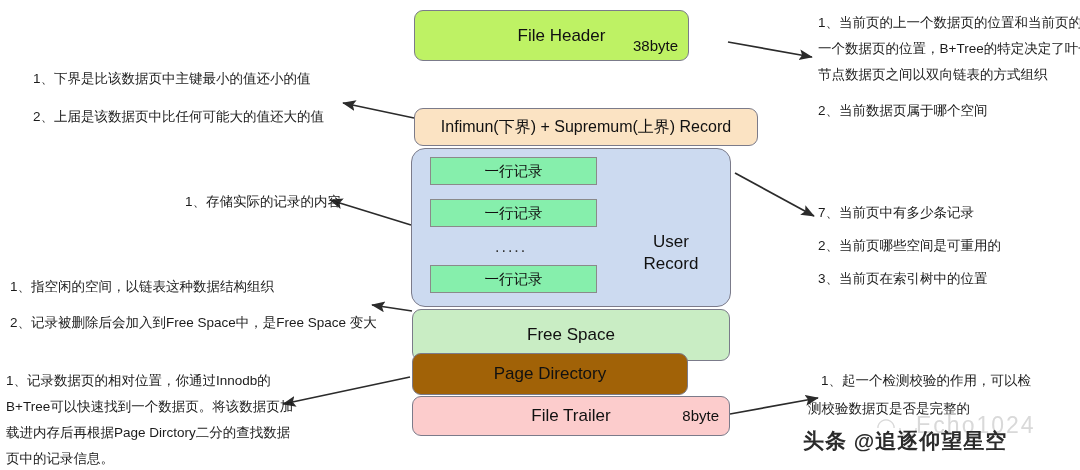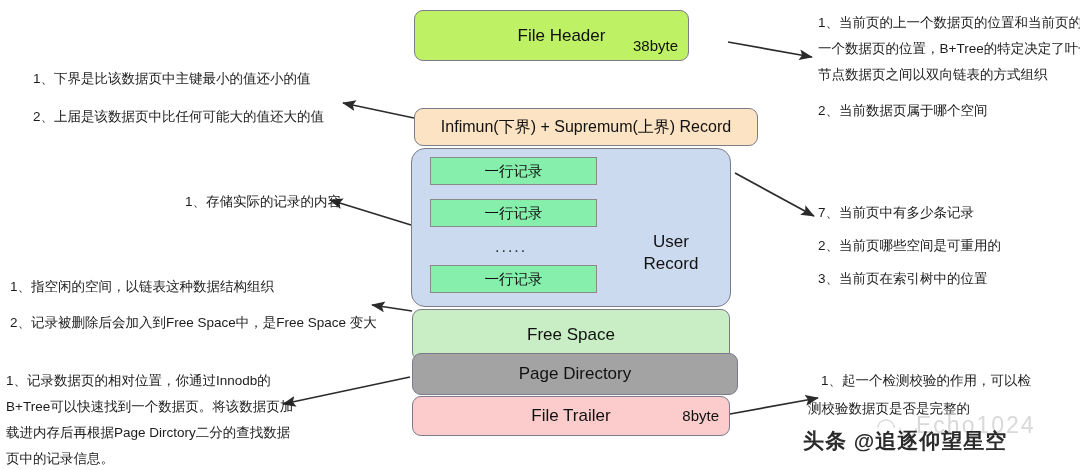--- a/index.html
+++ b/index.html
@@ -160,21 +160,21 @@
   </div>
   <div class="ur-label" style="left:628px; top:203px; width:86px;margin-top:28px;">
     <span class="two-line">User</span>
     <span class="two-line">Record</span>
   </div>
 
   <div class="box" style="left:412px; top:309px; width:318px; height:52px; background:#c9edc4;">
     <span>Free Space</span>
   </div>
 
-  <div class="box" style="left:412px; top:353px; width:326px; height:42px; background:#a3a3a3;">
+  <div class="box" style="left:412px; top:353px; width:276px; height:42px; background:#a16207;">
     <span>Page Directory</span>
   </div>
 
   <div class="box" style="left:412px; top:396px; width:318px; height:40px; background:#fccccc;">
     <span>File Trailer</span>
     <span class="byte-tag mid">8byte</span>
   </div>
 
   <div class="note" style="left:818px; top:10px;">
     <span class="note-line">1、当前页的上一个数据页的位置和当前页的下</span>

